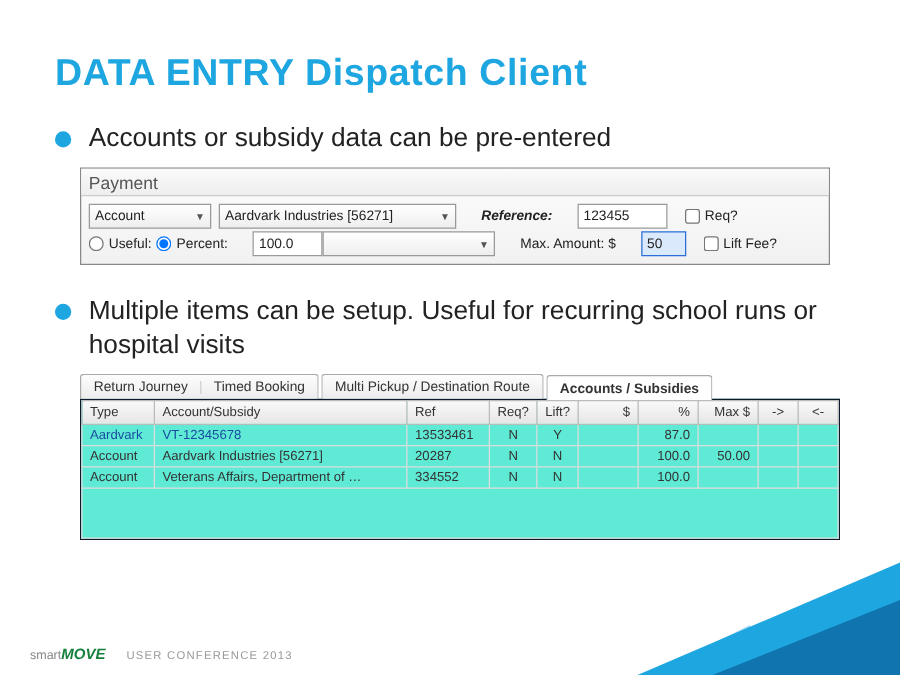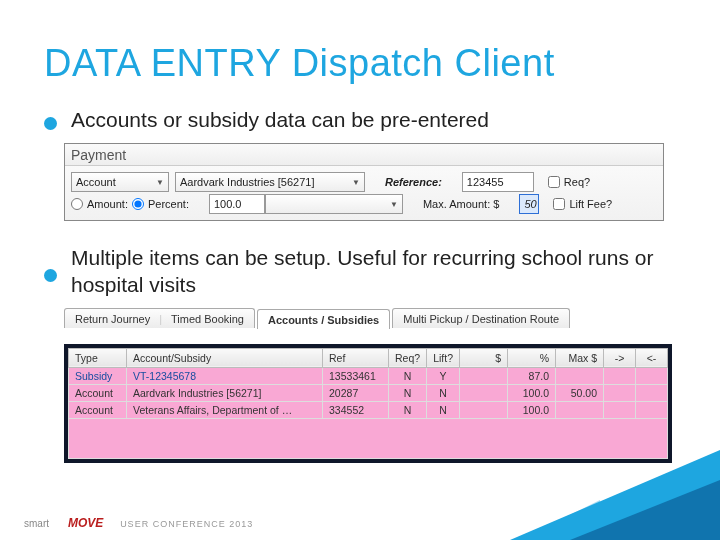--- a/index.html
+++ b/index.html
@@ -1,50 +1,50 @@
 <!DOCTYPE html>
 <html><head>
 <meta charset="utf-8">
 <style>
   * { box-sizing: border-box; }
   body { margin: 0; width: 720px; height: 540px; font-family: "Segoe UI", Tahoma, sans-serif; background: #fff; position: relative; overflow: hidden; }
   .slide { padding: 42px 44px 0 44px; }
-  .title { color: #1ea6e0; font-size: 38px; font-weight: 400; margin: 0 0 22px 0; letter-spacing: 0.5px; }
-  .bullet { display: flex; align-items: center; margin-bottom: 10px; }
+  .title { color: #1ea6e0; font-size: 30px; font-weight: 700; margin: 0 0 22px 0; letter-spacing: 0.5px; }
+  .bullet { display: flex; align-items: flex-start; margin-bottom: 10px; }
   .dot { width: 13px; height: 13px; background: #1ea6e0; border-radius: 50%; margin-right: 14px; margin-top: 7px; flex-shrink: 0; }
   .bullet-text { font-size: 21px; color: #222; line-height: 1.25; }
   .panel { border: 1px solid #888; background: #f7f7f7 linear-gradient(#fdfdfd,#f1f1f1); margin: 6px 0 24px 20px; font-family: Tahoma, sans-serif; font-size: 11px; color: #222; }
   .group-label { font-size: 14px; color: #555; padding: 3px 6px 2px 6px; border-bottom: 1px solid #ccc; background: linear-gradient(#fafafa,#eee); }
   .panel-rows { padding: 4px 6px; }
   .row { display: flex; align-items: center; margin: 2px 0; }
   .dd { border: 1px solid #999; background: linear-gradient(#fff,#eee); height: 20px; display: inline-flex; align-items: center; justify-content: space-between; padding: 0 4px; margin-right: 6px; }
   .dd .arrow { font-size: 8px; color: #555; margin-left: 4px; }
   .label { margin-right: 4px; }
   .textbox { border: 1px solid #999; background: #fff; height: 20px; display: inline-flex; align-items: center; padding: 0 4px; margin-left: 16px; }
   .textbox.blue { border: 1px solid #2d6fd6; background: #dbe9fc; }
   .radio, .check { width: 12px; height: 12px; margin: 0 4px 0 0; vertical-align: middle; }
   .spacer { width: 14px; }
 
   .tabs-wrap { margin: 8px 0 0 20px; font-family: Tahoma, sans-serif; font-size: 11px; }
   .tabbar { display: flex; align-items: flex-end; }
   .tab { padding: 4px 10px 3px 10px; border: 1px solid #aaa; border-bottom: none; background: linear-gradient(#fdfdfd,#ececec); margin-right: 2px; border-radius: 3px 3px 0 0; color: #333; cursor: default; }
   .tab .sep { color: #ccc; margin: 0 6px; }
   .tab.active { background: #fff; font-weight: 700; position: relative; top: 1px; }
-  .grid { border: 4px solid #0f172a; background: #f9a8d4; margin-top: 16px; }
+  .grid { border: 1px solid #0f172a; background: #5eead4; }
   .grid table { width: 100%; border-collapse: collapse; font-size: 10.5px; }
   .grid th { background: linear-gradient(#fafafa,#e6e6e6); border: 1px solid #bbb; padding: 3px 6px; font-weight: 400; text-align: left; color: #333; }
   .grid td { border: 1px solid #ddd; padding: 2px 6px; color: #333; }
   .grid td.sel { color: #1a4ea0; }
   .grid th.narrow, .grid td.narrow { width: 32px; text-align: center; }
   .grid th.num, .grid td.num { text-align: right; width: 48px; }
   .grid-space td { height: 40px; border-top: none; }
 
   .footer { position: absolute; left: 0; right: 0; bottom: 0; height: 42px; }
   .footer-text { position: absolute; left: 24px; bottom: 10px; font-size: 10px; color: #888; }
-  .footer-text b { color: #b91c1c; font-style: italic; font-weight: 700; font-size: 12px; margin-left: 19px; }
+  .footer-text b { color: #15803d; font-style: italic; font-weight: 700; font-size: 12px; }
   .footer-text .uc { letter-spacing: 1px; font-size: 9px; color: #999; margin-left: 14px; }
   .tri1 { position: absolute; right: 0; bottom: 0; width: 0; height: 0; border-right: 210px solid #1ea6e0; border-top: 90px solid transparent; }
   .tri2 { position: absolute; right: 0; bottom: 0; width: 0; height: 0; border-right: 150px solid #0e6fa8; border-top: 60px solid transparent; opacity: 0.9; }
   .tri3 { position: absolute; right: 120px; bottom: 0; width: 0; height: 0; border-right: 80px solid rgba(30,166,224,0.4); border-top: 40px solid transparent; }
 </style>
 </head>
 <body>
 
 <div class="slide">
   <h1 class="title">DATA ENTRY Dispatch Client</h1>
@@ -70,33 +70,33 @@
         <span class="label" style="font-weight:700;font-style:italic;">Reference:</span>
         <div class="textbox" style="width:72px;">
           <span>123455</span>
         </div>
         <span class="spacer"></span>
         <input type="checkbox" class="check" style="">
         <span class="label">Req?</span>
       </div>
       <div class="row">
         <input type="radio" name="ap" class="radio" style="">
-        <span class="label">Amount:</span>
+        <span class="label">Useful:</span>
         <input type="radio" name="ap" class="radio" checked="" style="">
         <span class="label">Percent:</span>
         <div class="textbox" style="width:56px;">
           <span>100.0</span>
         </div>
         <div class="dd" style="width:138px;">
           <span></span>
             <span class="arrow">▼</span>
         </div>
         <span class="spacer"></span>
         <span class="label">Max. Amount: $</span>
-        <div class="textbox blue" style="width:20px;font-style:italic;">
+        <div class="textbox blue" style="width:36px;">
           <span>50</span>
         </div>
         <span class="spacer"></span>
         <input type="checkbox" class="check" style="">
         <span class="label">Lift Fee?</span>
       </div>
     </div>
   </div>
 
   <div class="bullet">
@@ -104,46 +104,46 @@
     <span class="bullet-text">Multiple items can be setup. Useful for recurring school runs or hospital visits</span>
   </div>
 
   <div class="tabs-wrap" style="width:608px;">
     <div class="tabbar">
       <div class="tab">
         <span>Return Journey</span>
         <span class="sep">|</span>
         <span>Timed Booking</span>
       </div>
+      <div class="tab">
+        <span>Multi Pickup / Destination Route</span>
+      </div>
       <div class="tab active">
         <span>Accounts / Subsidies</span>
-      </div>
-      <div class="tab">
-        <span>Multi Pickup / Destination Route</span>
       </div>
     </div>
     <div class="grid">
       <table>
         <thead>
           <tr>
             <th style="width:58px;">Type</th>
             <th>Account/Subsidy</th>
             <th style="width:66px;">Ref</th>
             <th class="narrow">Req?</th>
             <th class="narrow">Lift?</th>
             <th class="num">$</th>
             <th class="num">%</th>
             <th class="num">Max $</th>
             <th class="narrow">-&gt;</th>
             <th class="narrow">&lt;-</th>
           </tr>
         </thead>
         <tbody>
           <tr>
-            <td class="sel">Subsidy</td>
+            <td class="sel">Aardvark</td>
             <td class="sel">VT-12345678</td>
             <td>13533461</td>
             <td class="narrow">N</td>
             <td class="narrow">Y</td>
             <td class="num"></td>
             <td class="num">87.0</td>
             <td class="num"></td>
             <td class="narrow"></td>
             <td class="narrow"></td>
           </tr>

